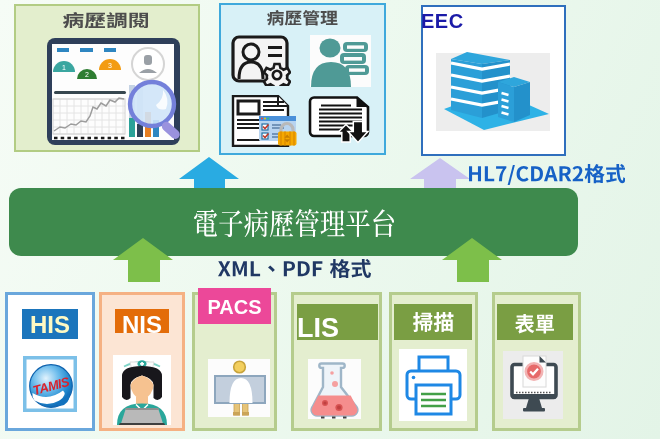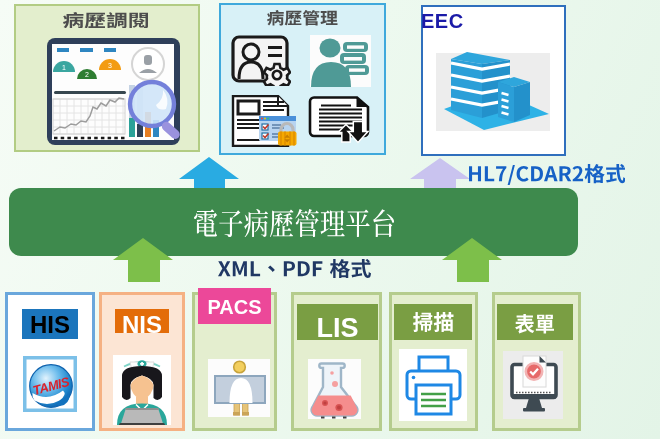--- a/index.html
+++ b/index.html
@@ -129,24 +129,24 @@
       <path d="M65.5 62.5 l 7 2"></path>
 </g>
 </svg>
 <div class="abs" style="left:421px;top:10px;width:132px;font-weight:bold;font-size:20px;letter-spacing:0.5px;color:#1b1ba8">EEC</div>
 <div class="abs" style="left:5px;top:292px;width:90px;height:139px;background:#ffffff;border:3px solid #6aa7dc"></div>
 <div class="abs" style="left:99px;top:292px;width:86px;height:139px;background:#fce5d4;border:3px solid #f5b183"></div>
 <div class="abs" style="left:192px;top:292px;width:85px;height:139px;background:#e4eecf;border:3px solid #b5cc8d"></div>
 <div class="abs" style="left:291px;top:292px;width:91px;height:139px;background:#e4eecf;border:3px solid #b5cc8d"></div>
 <div class="abs" style="left:389px;top:292px;width:89px;height:139px;background:#e4eecf;border:3px solid #b5cc8d"></div>
 <div class="abs" style="left:492px;top:292px;width:89px;height:139px;background:#e4eecf;border:3px solid #b5cc8d"></div>
-<div class="abs" style="left:22px;top:309px;width:56px;height:30px;background:#1b75bc;color:#000000;font-weight:bold;font-size:24px;text-align:center;line-height:31px">HIS</div>
+<div class="abs" style="left:22px;top:309px;width:56px;height:30px;background:#1b75bc;color:#fef9c3;font-weight:bold;font-size:24px;text-align:center;line-height:31px">HIS</div>
 <div class="abs" style="left:115px;top:309px;width:54px;height:24px;background:#e36c09;color:#fff;font-weight:bold;font-size:24px;text-align:center;line-height:31px">NIS</div>
 <div class="abs" style="left:198px;top:288px;width:73px;height:36px;background:#ec4899;color:#fff;font-weight:bold;font-size:20px;text-align:center;line-height:38px">PACS</div>
-<div class="abs" style="left:297px;top:304px;width:81px;height:36px;background:#7a9e43;color:#fff;font-weight:bold;font-size:27px;text-align:center;line-height:48px">LIS</div>
+<div class="abs" style="left:297px;top:304px;width:81px;height:36px;background:#7a9e43;color:#fff;font-weight:bold;font-size:27px;line-height:48px">LIS</div>
 <div class="abs" style="left:394px;top:304px;width:78px;height:36px;background:#7a9e43"></div>
 <div class="abs" style="left:497px;top:304px;width:76px;height:36px;background:#7a9e43"></div>
 <svg class="abs" style="left:23px;top:356px" width="54" height="56" viewBox="0 0 54 56">
 <defs>
       <radialGradient id="sph" cx="0.38" cy="0.32" r="0.75">
 <stop offset="0" stop-color="#e2f3fd"></stop>
         <stop offset="0.4" stop-color="#6cbcec"></stop>
 <stop offset="0.75" stop-color="#1e86cc"></stop>
         <stop offset="1" stop-color="#0b5ca8"></stop>
 </radialGradient>

